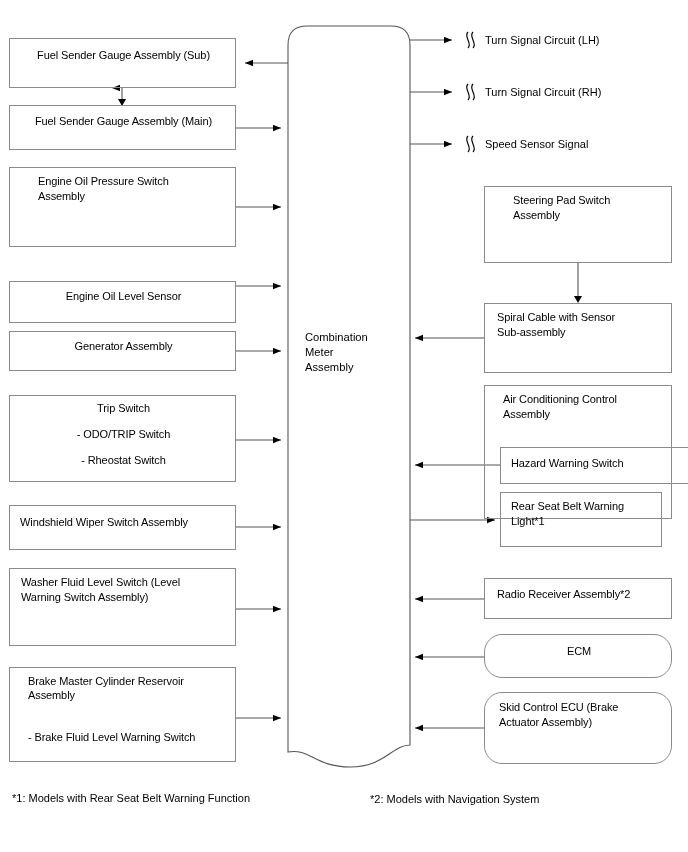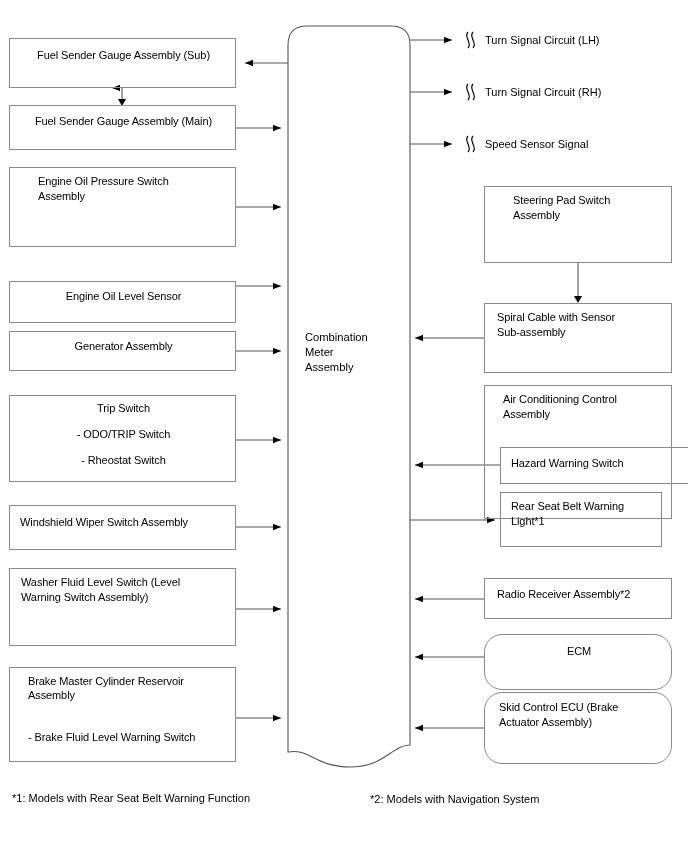--- a/index.html
+++ b/index.html
@@ -225,21 +225,21 @@
 
   <div class="node-box" style="left:500px; top:492px; width:162px; height:55px;">
     <div class="node-label left" style="left:10px; top:6px; width:150px;">Rear Seat Belt Warning
 Light*1</div>
   </div>
 
   <div class="node-box" style="left:484px; top:578px; width:188px; height:41px;">
     <div class="node-label left" style="left:12px; top:8px; width:174px;">Radio Receiver Assembly*2</div>
   </div>
 
-  <div class="node-box rounded" style="left:484px; top:634px; width:188px; height:56px;">
+  <div class="node-box rounded" style="left:484px; top:634px; width:188px; height:44px;">
     <div class="node-label center" style="left:0; top:9px; width:188px;">ECM</div>
   </div>
 
   <div class="node-box rounded" style="left:484px; top:692px; width:188px; height:72px;">
     <div class="node-label left" style="left:14px; top:7px; width:170px;">Skid Control ECU (Brake
 Actuator Assembly)</div>
   </div>
 
   <div class="signal-label" style="left:485px; top:33px;">Turn Signal Circuit (LH)</div>
   <div class="signal-label" style="left:485px; top:85px;">Turn Signal Circuit (RH)</div>

